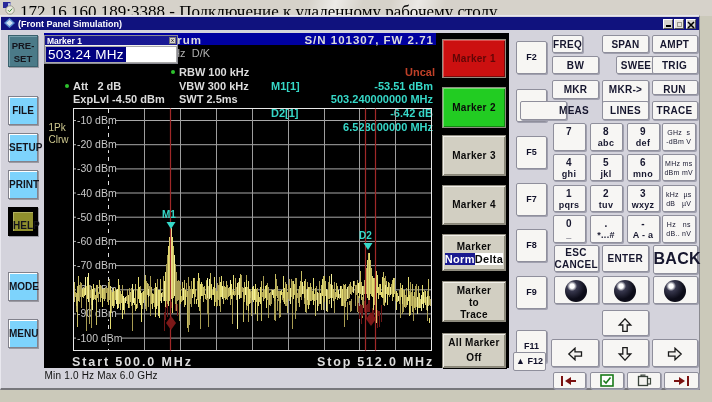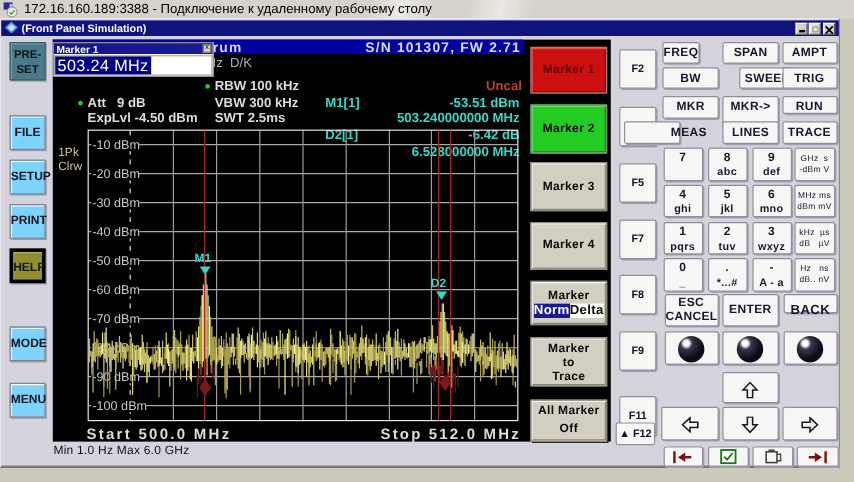--- a/index.html
+++ b/index.html
@@ -1,19 +1,19 @@
 <!DOCTYPE html>
 <html><head><meta charset="utf-8">
 <style>
 *{margin:0;padding:0;box-sizing:border-box;font-family:"Liberation Sans",sans-serif;}
 body{width:712px;height:402px;position:relative;overflow:hidden;background:#cbc9ba;}
 .abs{position:absolute;}
 
 #rdpbar{left:0;top:0;width:712px;height:16px;background:#d6d2ca;}
-#rdptext{left:20px;top:2px;font-size:11px;color:#000;}
+#rdptext{left:20px;top:2px;font-size:17px;color:#000;font-family:Liberation Serif, serif;}
 
 #win{left:0;top:15px;width:700px;height:375px;background:#d4d3dc;border-top:1px solid #e9e8ef;border-left:1px solid #e9e8ef;border-right:1px solid #8a8a90;border-bottom:2px solid #77777c;}
 #titlebar{left:1px;top:17px;width:698px;height:13px;background:#10127e;}
 #titletext{left:18px;top:18.5px;font-size:9px;font-weight:bold;color:#fff;}
 .winbtn{top:18.5px;width:10px;height:10px;background:#d6d3ce;border-top:1px solid #fff;border-left:1px solid #fff;border-right:1px solid #555;border-bottom:1px solid #555;font-size:8px;font-weight:bold;color:#000;text-align:center;line-height:9px;}
 
 .lbtn{left:8px;width:30px;height:29px;background:#7dd3fc;border:1px solid #82828c;box-shadow:1px 1px 0 #9a9aa2,inset 1px 1px 0 #fff;font-size:10px;font-weight:bold;color:#14141c;text-align:center;}
 
 #screen{left:44px;top:33px;width:465px;height:335px;background:#000;}
 #scrhead{left:44px;top:33px;width:392px;height:12px;background:#0000a0;}
@@ -52,34 +52,34 @@
     <span style="position:absolute;left:2px;top:2px;width:5px;height:5px;border:1px solid #9a988f"></span>
   </div>
 <div class="abs winbtn" style="left:686px;"><svg width="8" height="8" viewBox="0 0 8 8" style="margin-top:1px">
       <path d="M1 1 L7 7 M7 1 L1 7" stroke="#000" stroke-width="1.6"></path>
     </svg></div>
 
 <div class="abs lbtn" style="top:35px;height:32px;background:#4b7a88;border:1px solid #39616d;box-shadow:1px 1px 0 #9a9aa2,inset 1px 1px 0 #76a0ac;line-height:13px;padding-top:3px;font-size:9.5px">PRE-<br>SET</div>
 <div class="abs lbtn" style="top:96px;line-height:27px">FILE</div>
 <div class="abs lbtn" style="top:133px;line-height:27px">SETUP</div>
 <div class="abs lbtn" style="top:170px;line-height:27px">PRINT</div>
-<div class="abs lbtn" style="top:207px;background:#8f8f2d;border:3px solid #000000;box-shadow:1px 1px 0 #9a9aa2,inset 1px 1px 0 #b0b060;line-height:27px">HELP</div>
+<div class="abs lbtn" style="top:207px;background:#8f8f2d;border:5px solid #000000;box-shadow:1px 1px 0 #9a9aa2,inset 1px 1px 0 #b0b060;line-height:27px">HELP</div>
 <div class="abs lbtn" style="top:272px;line-height:27px">MODE</div>
 <div class="abs lbtn" style="top:319px;line-height:27px">MENU</div>
 
 <div class="abs" id="screen"></div>
 <div class="abs" id="scrhead"></div>
 <div class="abs wt" style="left:141px;top:33.5px;font-weight:bold;font-size:11.5px;letter-spacing:1px">Spectrum</div>
 <div class="abs wt" style="left:434px;top:33.5px;font-weight:bold;font-size:11.5px;letter-spacing:1px;transform:translateX(-100%)">S/N 101307, FW 2.71</div>
 <div class="abs" style="left:163px;top:47px;color:#b0b0b0;font-size:11px;white-space:pre">MHz  D/K</div>
 <div class="abs gdot" style="left:171px;top:69.5px"></div>
 <div class="abs wt" style="left:179px;top:65.5px">RBW 100 kHz</div>
 <div class="abs" style="left:405px;top:65.5px;color:#c04028;font-size:11px;font-weight:bold">Uncal</div>
 <div class="abs gdot" style="left:65px;top:83.5px"></div>
-<div class="abs wt" style="left:73px;top:79.5px">Att   9 dB</div>
+<div class="abs wt" style="left:73px;top:79.5px">Att   2 dB</div>
 <div class="abs wt" style="left:179px;top:79.5px">VBW 300 kHz</div>
 <div class="abs cy" style="left:271px;top:79.5px">M1[1]</div>
 <div class="abs cy" style="left:433px;top:79.5px;transform:translateX(-100%)">-53.51 dBm</div>
 <div class="abs wt" style="left:73px;top:93px">ExpLvl -4.50 dBm</div>
 <div class="abs wt" style="left:179px;top:93px">SWT 2.5ms</div>
 <div class="abs cy" style="left:433px;top:93px;transform:translateX(-100%)">503.240000000 MHz</div>
 <div class="abs cy" style="left:271px;top:107px">D2[1]</div>
 <div class="abs cy" style="left:433px;top:107px;transform:translateX(-100%)">-6.42 dB</div>
 <div class="abs cy" style="left:433px;top:120.5px;transform:translateX(-100%)">6.528000000 MHz</div>
 
@@ -213,21 +213,21 @@
     <div style="line-height:12px;margin-top:2px">-</div>
     <div style="font-size:9px;line-height:11px">A - a</div>
   </div>
 <div class="abs kbtn" style="left:662px;top:215.4px;width:33.5px;height:27.5px;font-size:10px;">
     <div style="font-size:7px;font-weight:normal;line-height:9px;margin-top:4px;white-space:pre">Hz&nbsp;&nbsp;&nbsp;ns<br>dB..&nbsp;nV</div>
   </div>
 <div class="abs kbtn" style="left:553.5px;top:244.5px;width:45px;height:27.5px;font-size:10px;">
     <div style="line-height:12px;margin-top:1px">ESC<br>CANCEL</div>
   </div>
 <div class="abs kbtn" style="left:601.5px;top:244.5px;width:47.5px;height:27.5px;font-size:10px;"><span style="line-height:26px">ENTER</span></div>
-<div class="abs kbtn" style="left:652.5px;top:244.5px;width:45.5px;height:16px;font-size:11px;"><span style="line-height:26px">BACK</span></div>
+<div class="abs kbtn" style="left:652.5px;top:244.5px;width:45.5px;height:29px;font-size:16px;"><span style="line-height:26px">BACK</span></div>
 <div class="abs kbtn" style="left:553.5px;top:276px;width:45px;height:28px;font-size:10px;">
     <div style="width:22px;height:22px;border-radius:50%;margin:2.5px auto 0;background:radial-gradient(circle at 32% 28%,#ffffff 0,#ffffff 2.2px,#38384e 5px,#0c0c18 60%)"></div>
   </div>
 <div class="abs kbtn" style="left:601.5px;top:276px;width:47.5px;height:28px;font-size:10px;">
     <div style="width:22px;height:22px;border-radius:50%;margin:2.5px auto 0;background:radial-gradient(circle at 32% 28%,#ffffff 0,#ffffff 2.2px,#38384e 5px,#0c0c18 60%)"></div>
   </div>
 <div class="abs kbtn" style="left:652.5px;top:276px;width:45.5px;height:28px;font-size:10px;">
     <div style="width:22px;height:22px;border-radius:50%;margin:2.5px auto 0;background:radial-gradient(circle at 32% 28%,#ffffff 0,#ffffff 2.2px,#38384e 5px,#0c0c18 60%)"></div>
   </div>
 <div class="abs kbtn" style="left:601.5px;top:309.5px;width:47px;height:26px;font-size:10px;"><svg width="16" height="14" viewBox="0 0 16 14" style="margin-top:7px">

